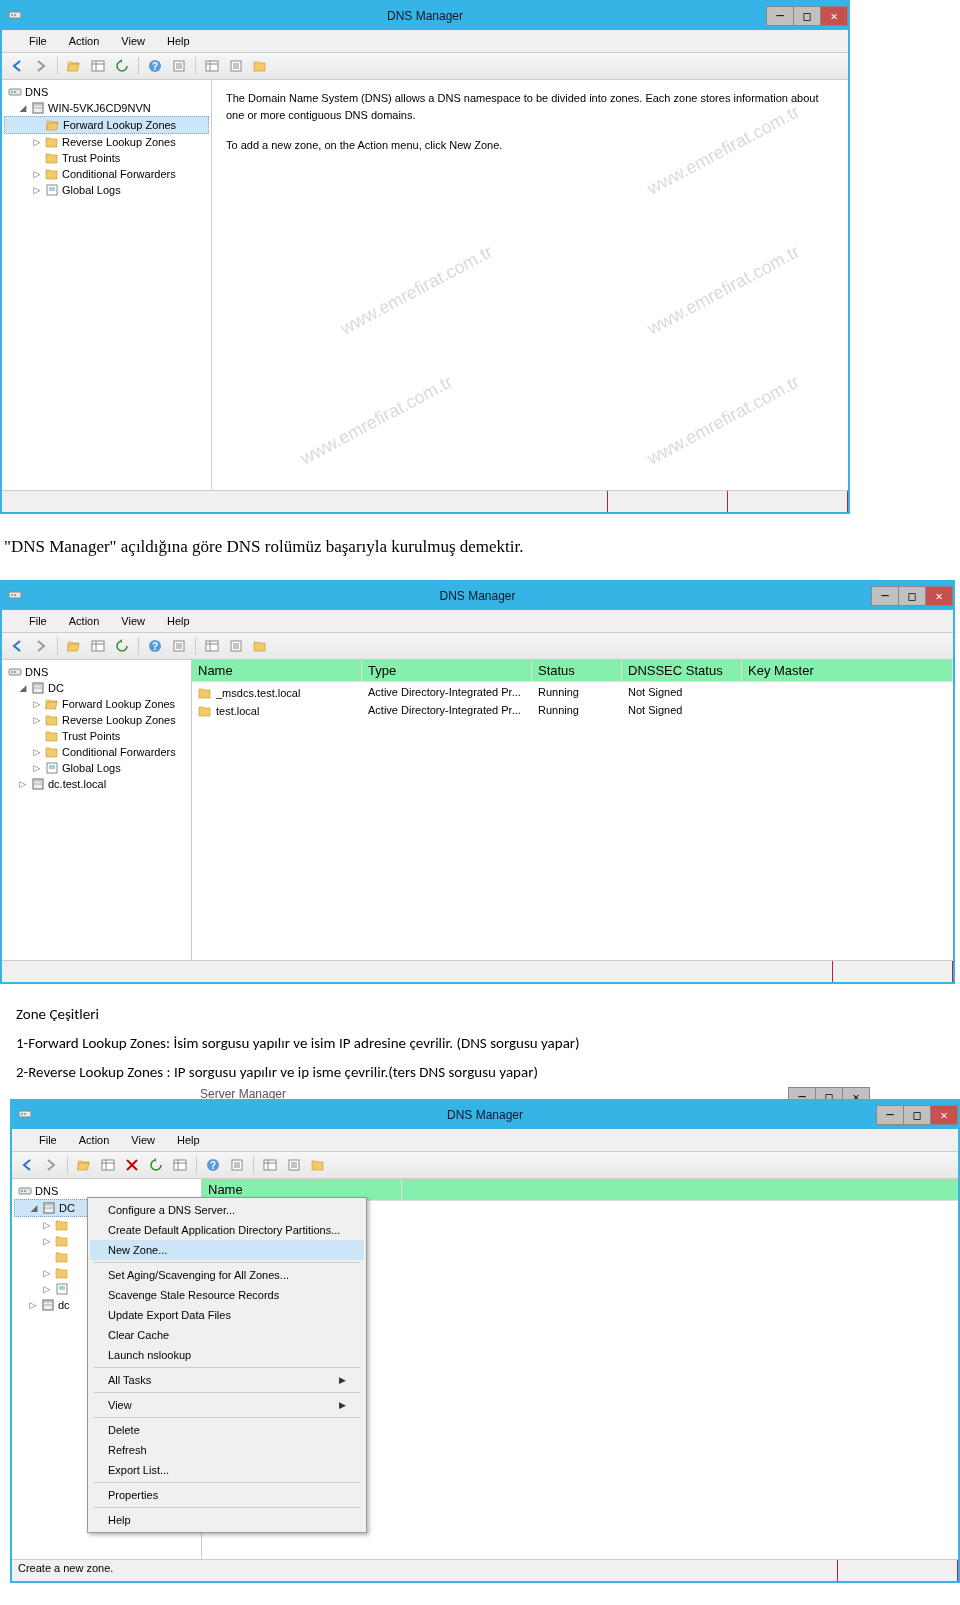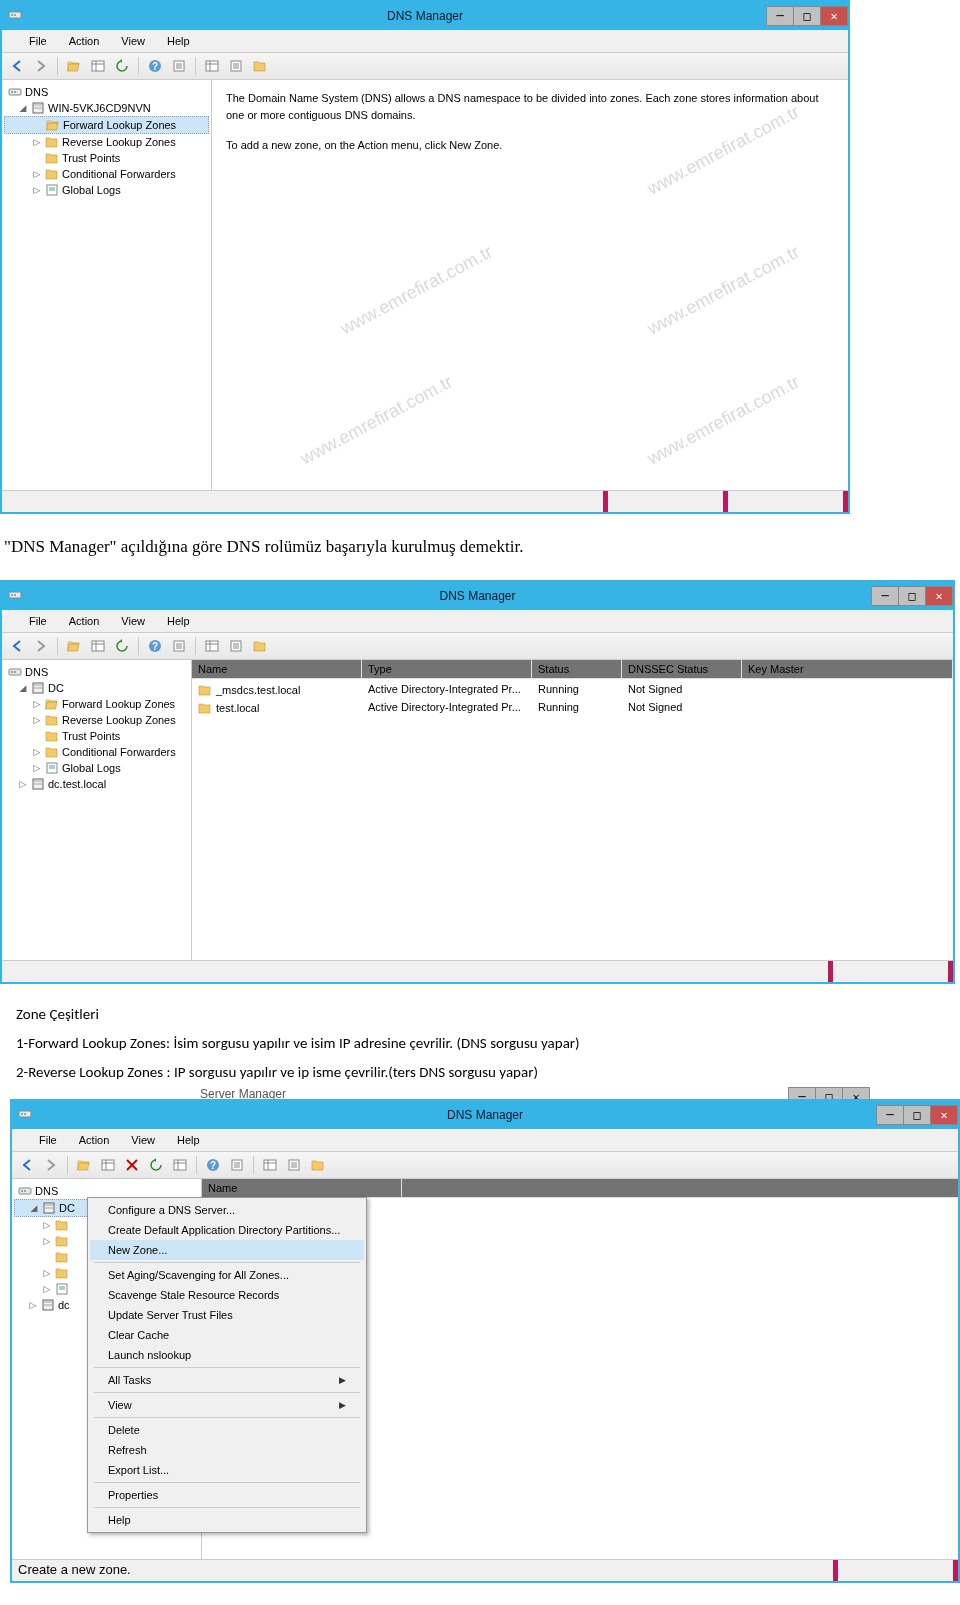--- a/index.html
+++ b/index.html
@@ -33,27 +33,27 @@
   .indent-1 { padding-left: 14px; }
   .indent-2 { padding-left: 28px; }
   
   .detail-pane { flex: 1; background: #fff; padding: 10px 14px; font-size: 11px; position: relative; }
   .info-header { display: flex; align-items: center; gap: 12px; margin-bottom: 14px; }
   .info-icon { width: 32px; height: 32px; }
   .info-title { font-weight: bold; font-size: 12px; }
   .info-body { line-height: 1.5; margin-bottom: 14px; }
   
   .statusbar { border-top: 1px solid #ccc; height: 22px; display: flex; background: #f0f0f0; }
-  .statusbar-cell { border-right: 5px solid #be185d; padding: 2px 6px; font-size: 13px; }
+  .statusbar-cell { border-right: 1px solid #be185d; padding: 2px 6px; font-size: 11px; }
   .statusbar-cell.main { flex: 1; }
   .statusbar-cell.fixed { width: 120px; }
   
   
   .list-pane { flex: 1; display: flex; flex-direction: column; }
-  .list-header { display: flex; background: #737373; border-bottom: 1px solid #ddd; font-size: 11px; }
+  .list-header { display: flex; background: #86efac; border-bottom: 1px solid #ddd; font-size: 13px; }
   .list-header > div { padding: 3px 6px; border-right: 1px solid #e0e0e0; }
   .list-body { flex: 1; padding-top: 2px; }
   .list-row { display: flex; font-size: 11px; padding: 1px 0; }
   .list-row > div { padding: 1px 6px; }
   .col-name { width: 170px; display: flex; align-items: center; gap: 4px; }
   .col-type { width: 170px; }
   .col-status { width: 90px; }
   .col-dnssec { width: 120px; }
   .col-key { flex: 1; }
   
@@ -638,21 +638,21 @@
               <span>New Zone...</span>
             </div>
         <div class="menu-sep"></div>
         <div class="menu-item">
               <span>Set Aging/Scavenging for All Zones...</span>
             </div>
         <div class="menu-item">
               <span>Scavenge Stale Resource Records</span>
             </div>
         <div class="menu-item">
-              <span>Update Server Trust Files</span>
+              <span>Update Export Data Files</span>
             </div>
         <div class="menu-item">
               <span>Clear Cache</span>
             </div>
         <div class="menu-item">
               <span>Launch nslookup</span>
             </div>
         <div class="menu-sep"></div>
         <div class="menu-item">
               <span>All Tasks</span>

